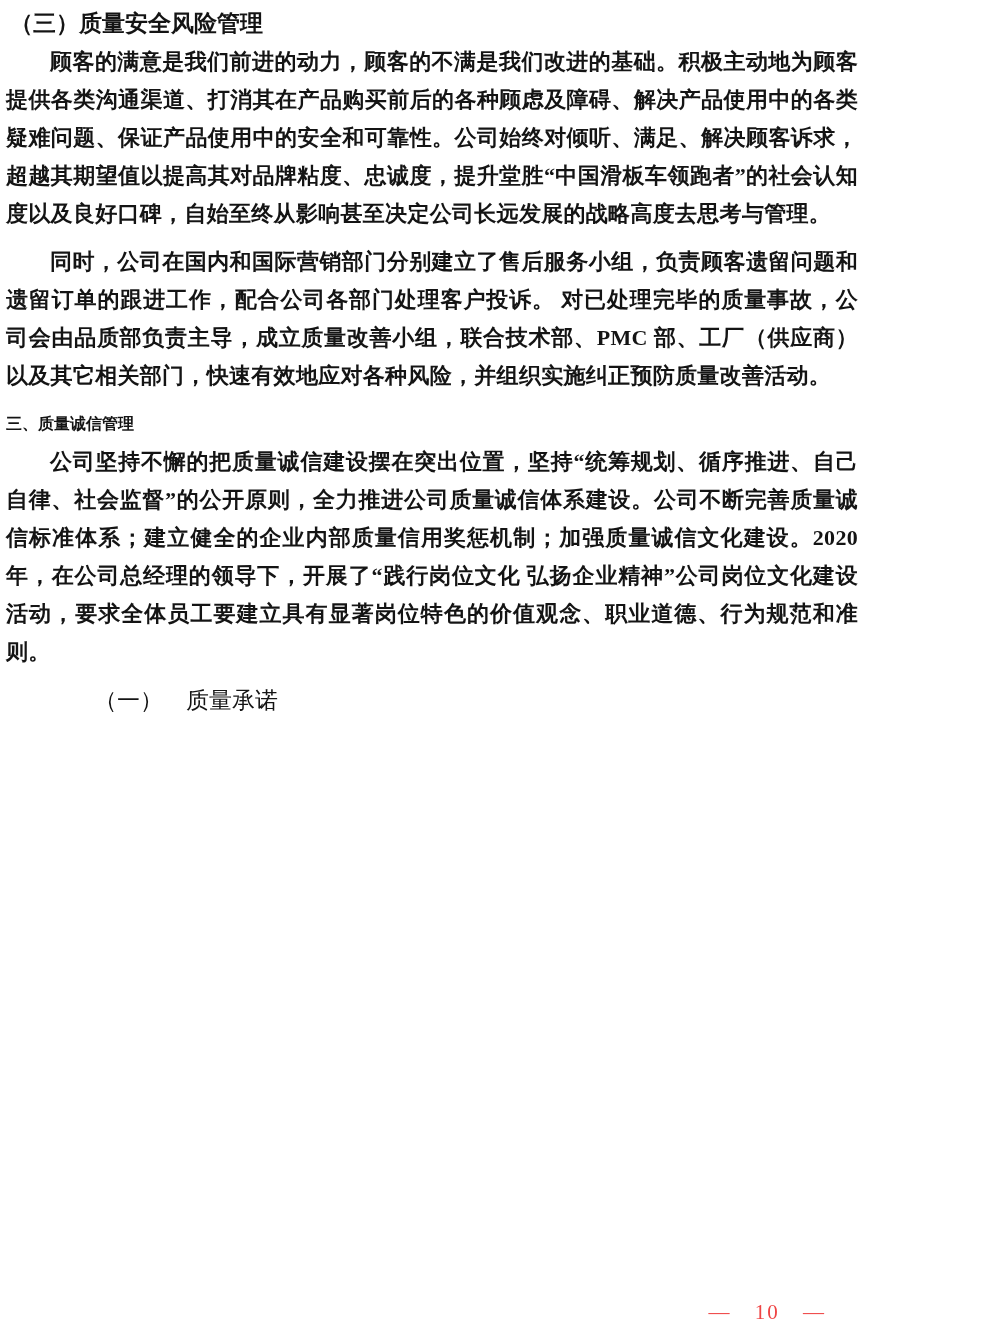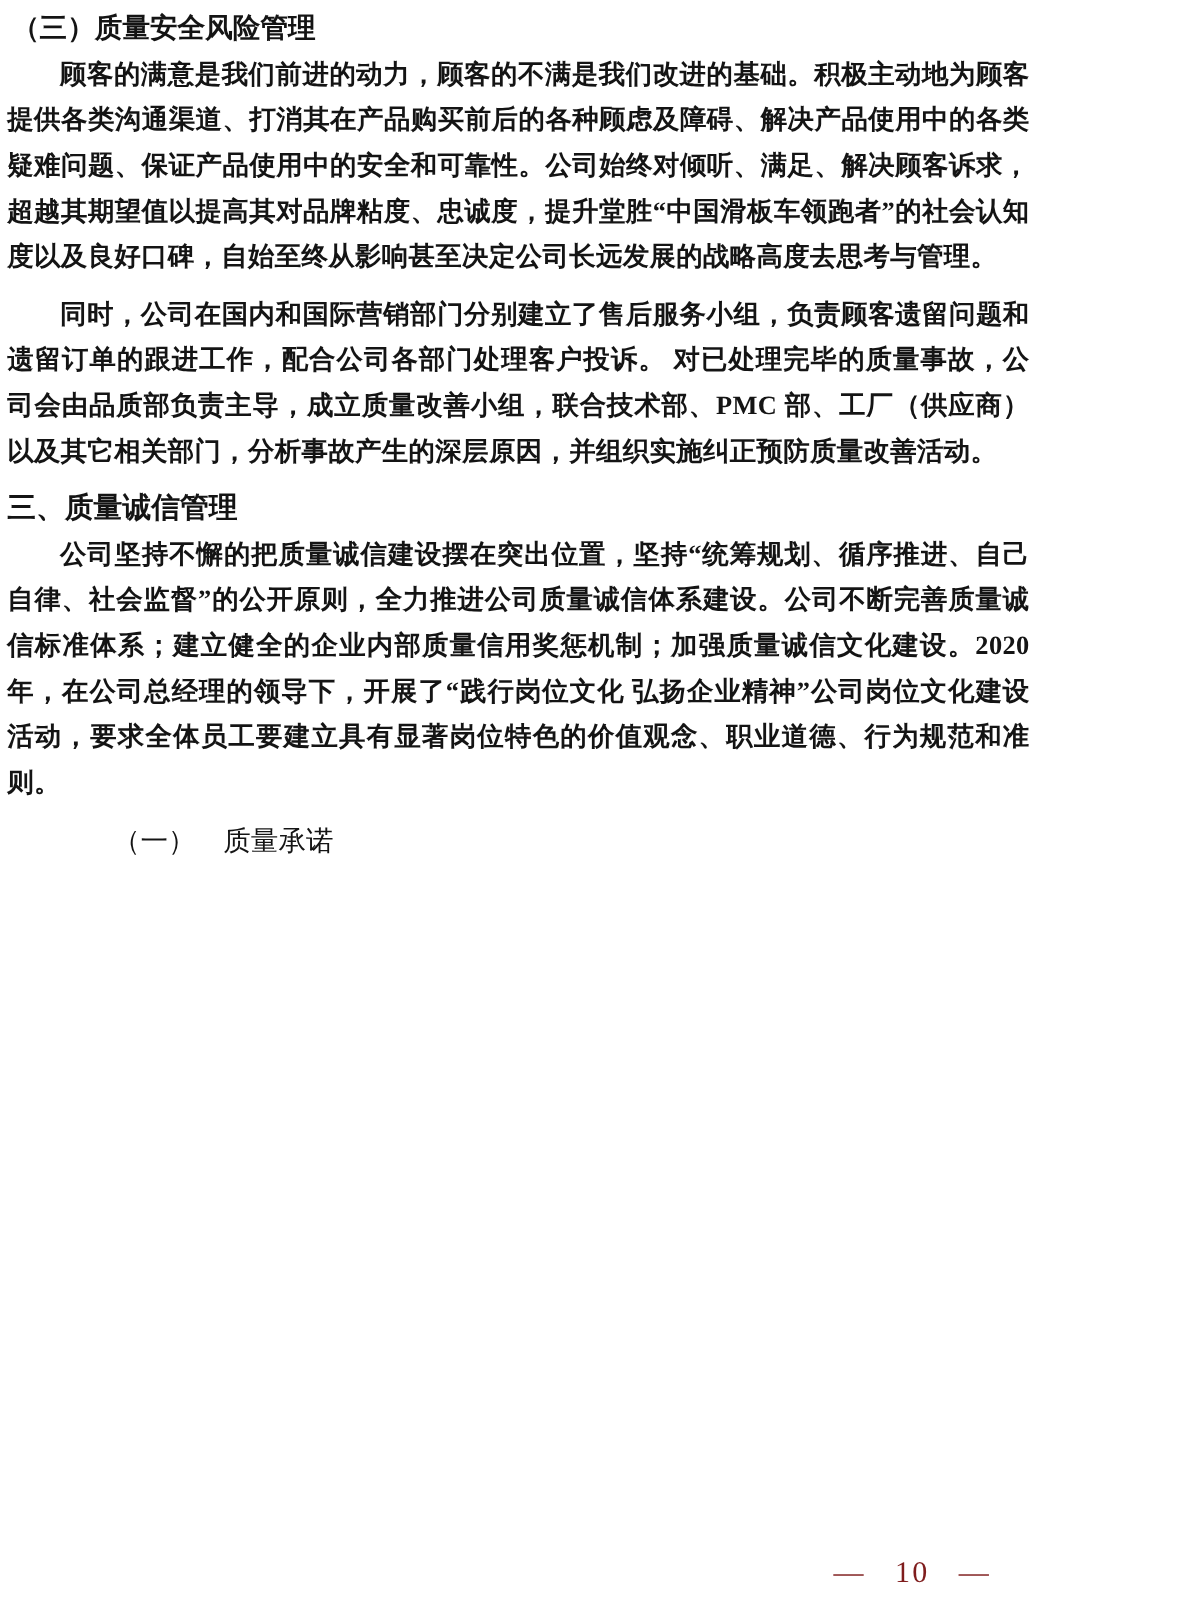--- a/index.html
+++ b/index.html
@@ -21,21 +21,21 @@
   }
   .doc h1.sec-head {
     font-family: "Liberation Sans", "DejaVu Sans", sans-serif;
     font-size: 23px;
     font-weight: bold;
     line-height: 34px;
     margin: 0 0 3px 4px;
   }
   .doc h2.sec-head {
     font-family: "Liberation Sans", "DejaVu Sans", sans-serif;
-    font-size: 24px;
+    font-size: 16px;
     font-weight: bold;
     line-height: 38px;
     margin: 0;
   }
   .doc h3.sub-head {
     font-family: "Liberation Sans", "DejaVu Sans", sans-serif;
     font-size: 23px;
     font-weight: normal;
     line-height: 38px;
     margin: 0 0 14px 0;
@@ -48,41 +48,41 @@
     text-indent: 44px;
     text-align: justify;
     text-justify: inter-character;
     letter-spacing: 0.3px;
     font-weight: bold;
   }
   .footer-pagenum {
     position: absolute;
     right: 38px;
     bottom: 8px;
-    font-size: 25px;
+    font-size: 21px;
     letter-spacing: 2px;
     word-spacing: 16px;
-    color: #7f1d1d;
+    color: #ef4444;
     white-space: nowrap;
     font-family: Liberation Serif, serif;
   }
 </style>
 </head>
 <body>
 
 <div class="page">
   <div class="doc">
 
     <h1 class="sec-head">（三）质量安全风险管理</h1>
 
     <p class="body-para">顾客的满意是我们前进的动力，顾客的不满是我们改进的基础。积极主动地为顾客提供各类沟通渠道、打消其在产品购买前后的各种顾虑及障碍、解决产品使用中的各类疑难问题、保证产品使用中的安全和可靠性。公司始终对倾听、满足、解决顾客诉求，超越其期望值以提高其对品牌粘度、忠诚度，提升堂胜“中国滑板车领跑者”的社会认知度以及良好口碑，自始至终从影响甚至决定公司长远发展的战略高度去思考与管理。</p>
 
 
 
-    <p class="body-para">同时，公司在国内和国际营销部门分别建立了售后服务小组，负责顾客遗留问题和遗留订单的跟进工作，配合公司各部门处理客户投诉。 对已处理完毕的质量事故，公司会由品质部负责主导，成立质量改善小组，联合技术部、PMC 部、工厂（供应商）以及其它相关部门，分析事故产生的深层原因，并组织实施纠正预防质量改善活动。</p>
+    <p class="body-para">同时，公司在国内和国际营销部门分别建立了售后服务小组，负责顾客遗留问题和遗留订单的跟进工作，配合公司各部门处理客户投诉。 对已处理完毕的质量事故，公司会由品质部负责主导，成立质量改善小组，联合技术部、PMC 部、工厂（供应商）以及其它相关部门，快速有效地应对各种风险，并组织实施纠正预防质量改善活动。</p>
 
     <h2 class="sec-head">三、质量诚信管理</h2>
 
     <p class="body-para">公司坚持不懈的把质量诚信建设摆在突出位置，坚持“统筹规划、循序推进、自己自律、社会监督”的公开原则，全力推进公司质量诚信体系建设。公司不断完善质量诚信标准体系；建立健全的企业内部质量信用奖惩机制；加强质量诚信文化建设。2020 年，在公司总经理的领导下，开展了“践行岗位文化 弘扬企业精神”公司岗位文化建设活动，要求全体员工要建立具有显著岗位特色的价值观念、职业道德、行为规范和准则。</p>
 
     <h3 class="sub-head">（一）　质量承诺</h3>
 
 
   </div>
 

